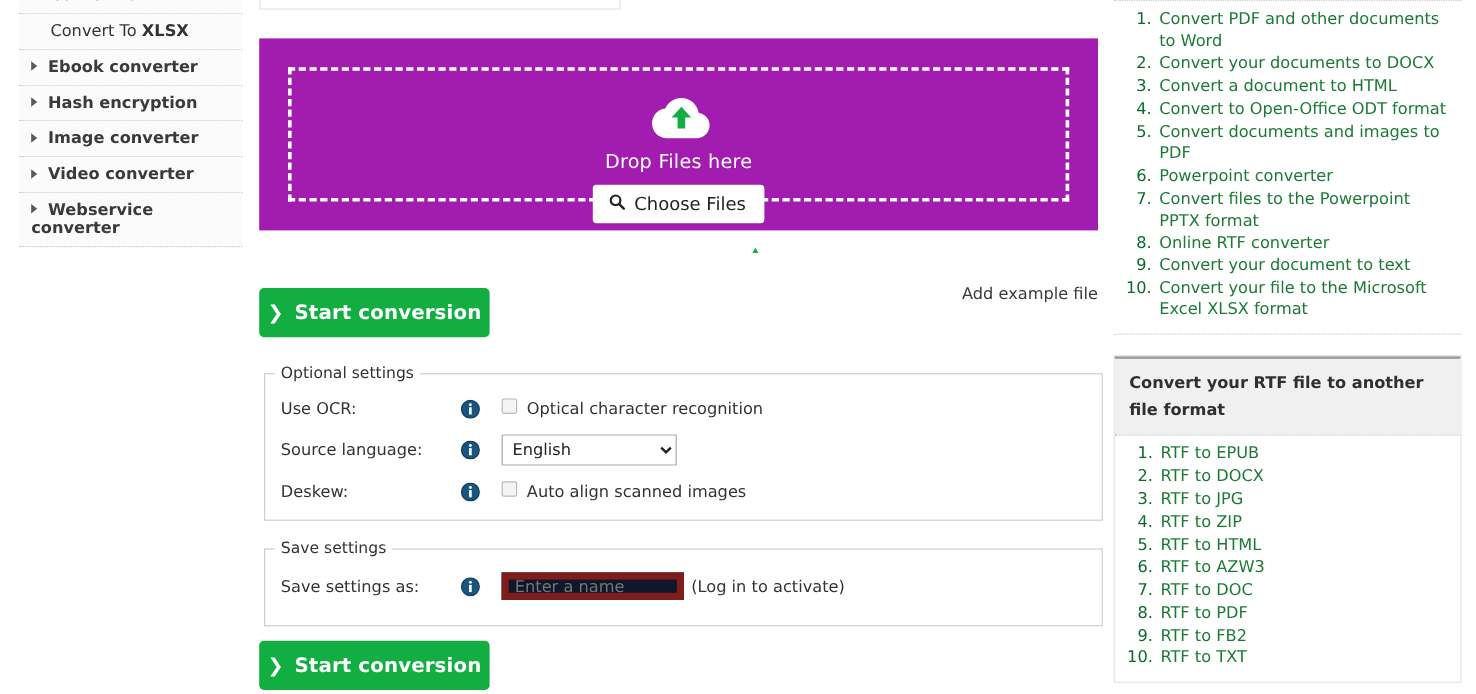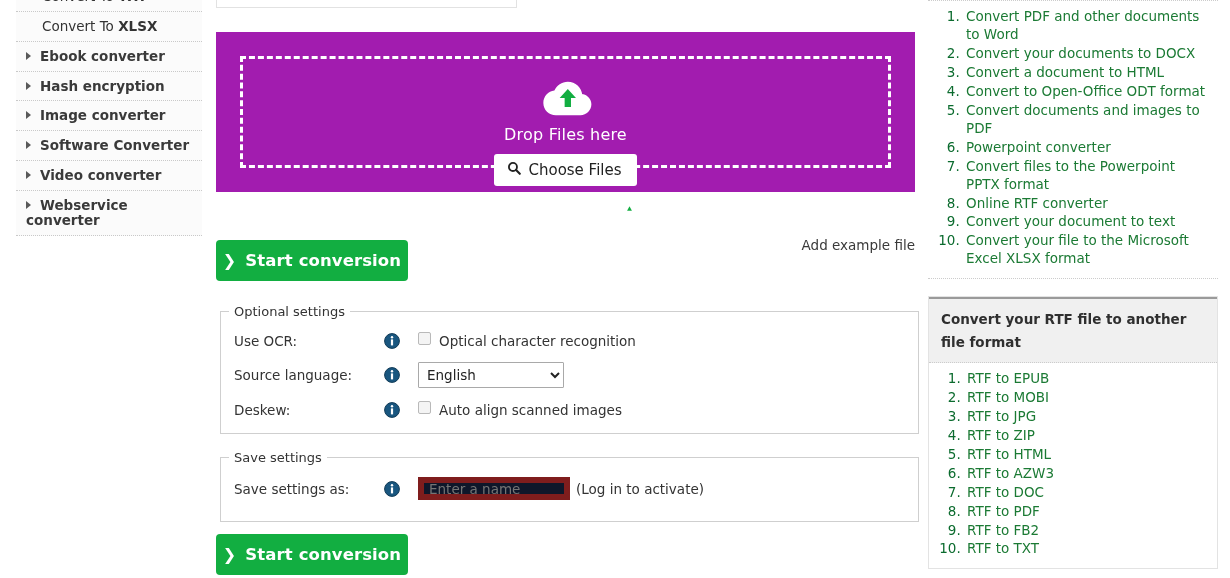--- a/index.html
+++ b/index.html
@@ -213,21 +213,20 @@
 <body>
 
 <div class="page">
 
   <nav class="sidebar" id="sidebar">
       <div class="side-item sub"><span>Convert To </span><b>TXT</b></div>
       <div class="side-item sub"><span>Convert To </span><b>XLSX</b></div>
       <div class="side-item grp"><span class="caret"></span><span>Ebook converter</span></div>
       <div class="side-item grp"><span class="caret"></span><span>Hash encryption</span></div>
       <div class="side-item grp"><span class="caret"></span><span>Image converter</span></div>
-      <div class="side-item grp"><span class="caret"></span><span>Software Converter</span></div>
       <div class="side-item grp"><span class="caret"></span><span>Video converter</span></div>
       <div class="side-item grp"><span class="caret"></span><span>Webservice converter</span></div>
     </nav>
 
   <div class="main">
 
     <div class="top-stub"></div>
 
     <div class="dropzone">
       <div class="dz-inner">
@@ -355,21 +354,21 @@
           <li><a>Online RTF converter</a></li>
           <li><a>Convert your document to text</a></li>
           <li><a>Convert your file to the Microsoft Excel XLSX format</a></li>
         </ol>
       </div>
       <div class="panel-sep"></div>
       <div class="panel">
         <div class="panel-hd">Convert your RTF file to another file format</div>
         <ol class="linklist">
           <li><a>RTF to EPUB</a></li>
-          <li><a>RTF to MOBI</a></li>
+          <li><a>RTF to DOCX</a></li>
           <li><a>RTF to JPG</a></li>
           <li><a>RTF to ZIP</a></li>
           <li><a>RTF to HTML</a></li>
           <li><a>RTF to AZW3</a></li>
           <li><a>RTF to DOC</a></li>
           <li><a>RTF to PDF</a></li>
           <li><a>RTF to FB2</a></li>
           <li><a>RTF to TXT</a></li>
         </ol>
       </div>

